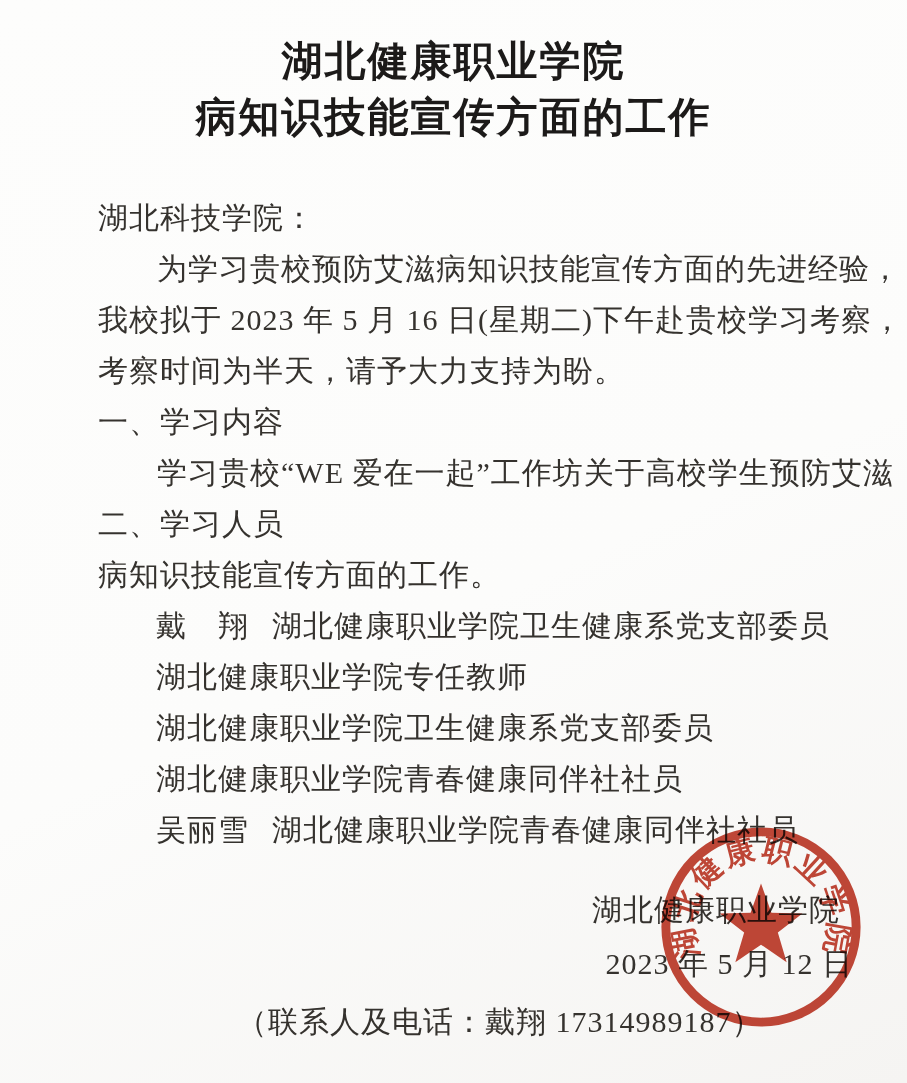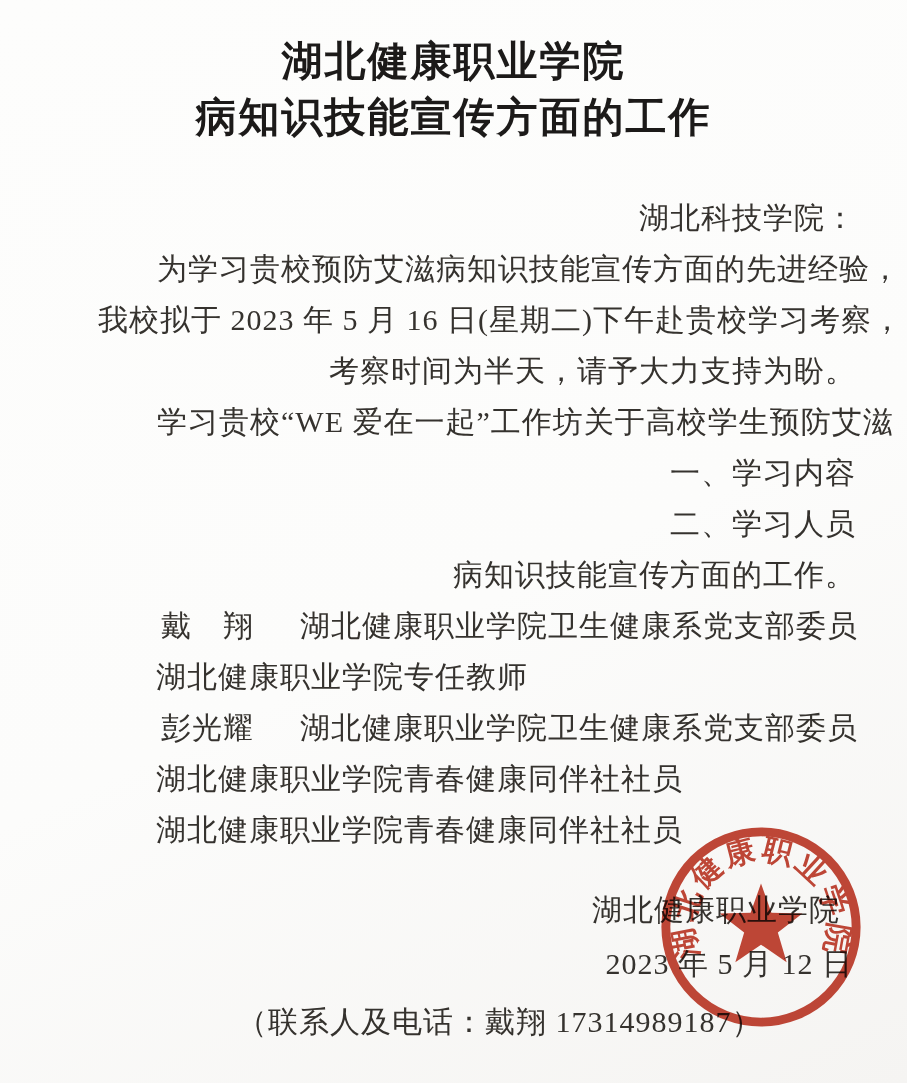--- a/index.html
+++ b/index.html
@@ -36,33 +36,32 @@
     top: 192px;
     left: 98px;
     width: 758px;
     font-size: 30px;
     line-height: 51px;
     letter-spacing: 1px;
   }
   .line {
     height: 51px;
     white-space: nowrap;
-    text-align: right;
   }
   .indent {
     padding-left: 59px;
   }
   .person {
     display: flex;
     padding-left: 58px;
   }
   .person .name {
     flex: none;
     width: 98px;
-    margin-right: 46px;
+    margin-right: 18px;
   }
   .signature {
     position: absolute;
     top: 890px;
     right: 67px;
     font-size: 30px;
     letter-spacing: 1px;
     white-space: nowrap;
   }
   .date {
@@ -105,40 +104,40 @@
   <div class="title-block">
     <div class="title-line">湖北健康职业学院</div>
     <div class="title-line">病知识技能宣传方面的工作</div>
   </div>
 
   <div class="body-block">
     <div class="line">湖北科技学院：</div>
     <div class="line indent">为学习贵校预防艾滋病知识技能宣传方面的先进经验，</div>
     <div class="line">我校拟于 2023 年 5 月 16 日(星期二)下午赴贵校学习考察，</div>
     <div class="line">考察时间为半天，请予大力支持为盼。</div>
+    <div class="line">一、学习内容</div>
     <div class="line indent">学习贵校“WE 爱在一起”工作坊关于高校学生预防艾滋</div>
-    <div class="line">一、学习内容</div>
     <div class="line">二、学习人员</div>
     <div class="line">病知识技能宣传方面的工作。</div>
 
     <div class="line person">
       <span class="name">戴　翔</span>
       <span class="role">湖北健康职业学院卫生健康系党支部委员</span>
     </div>
     <div class="line person">
       <span class="role">湖北健康职业学院专任教师</span>
     </div>
     <div class="line person">
-      <span class="name">彭光耀</span>
       <span class="role">湖北健康职业学院卫生健康系党支部委员</span>
     </div>
     <div class="line person">
       <span class="role">湖北健康职业学院青春健康同伴社社员</span>
     </div>
     <div class="line person">
+      <span class="name">吴丽雪</span>
       <span class="role">湖北健康职业学院青春健康同伴社社员</span>
     </div>
   </div>
 
   <div class="signature">湖北健康职业学院</div>
   <div class="date">2023 年 5 月 12 日</div>
   <div class="contact">（联系人及电话：戴翔 17314989187）</div>
 
   <svg class="seal" viewBox="-110 -110 220 220" aria-hidden="true">
     <circle r="96" fill="none" stroke-width="9" stroke="#bf3a29"></circle>

